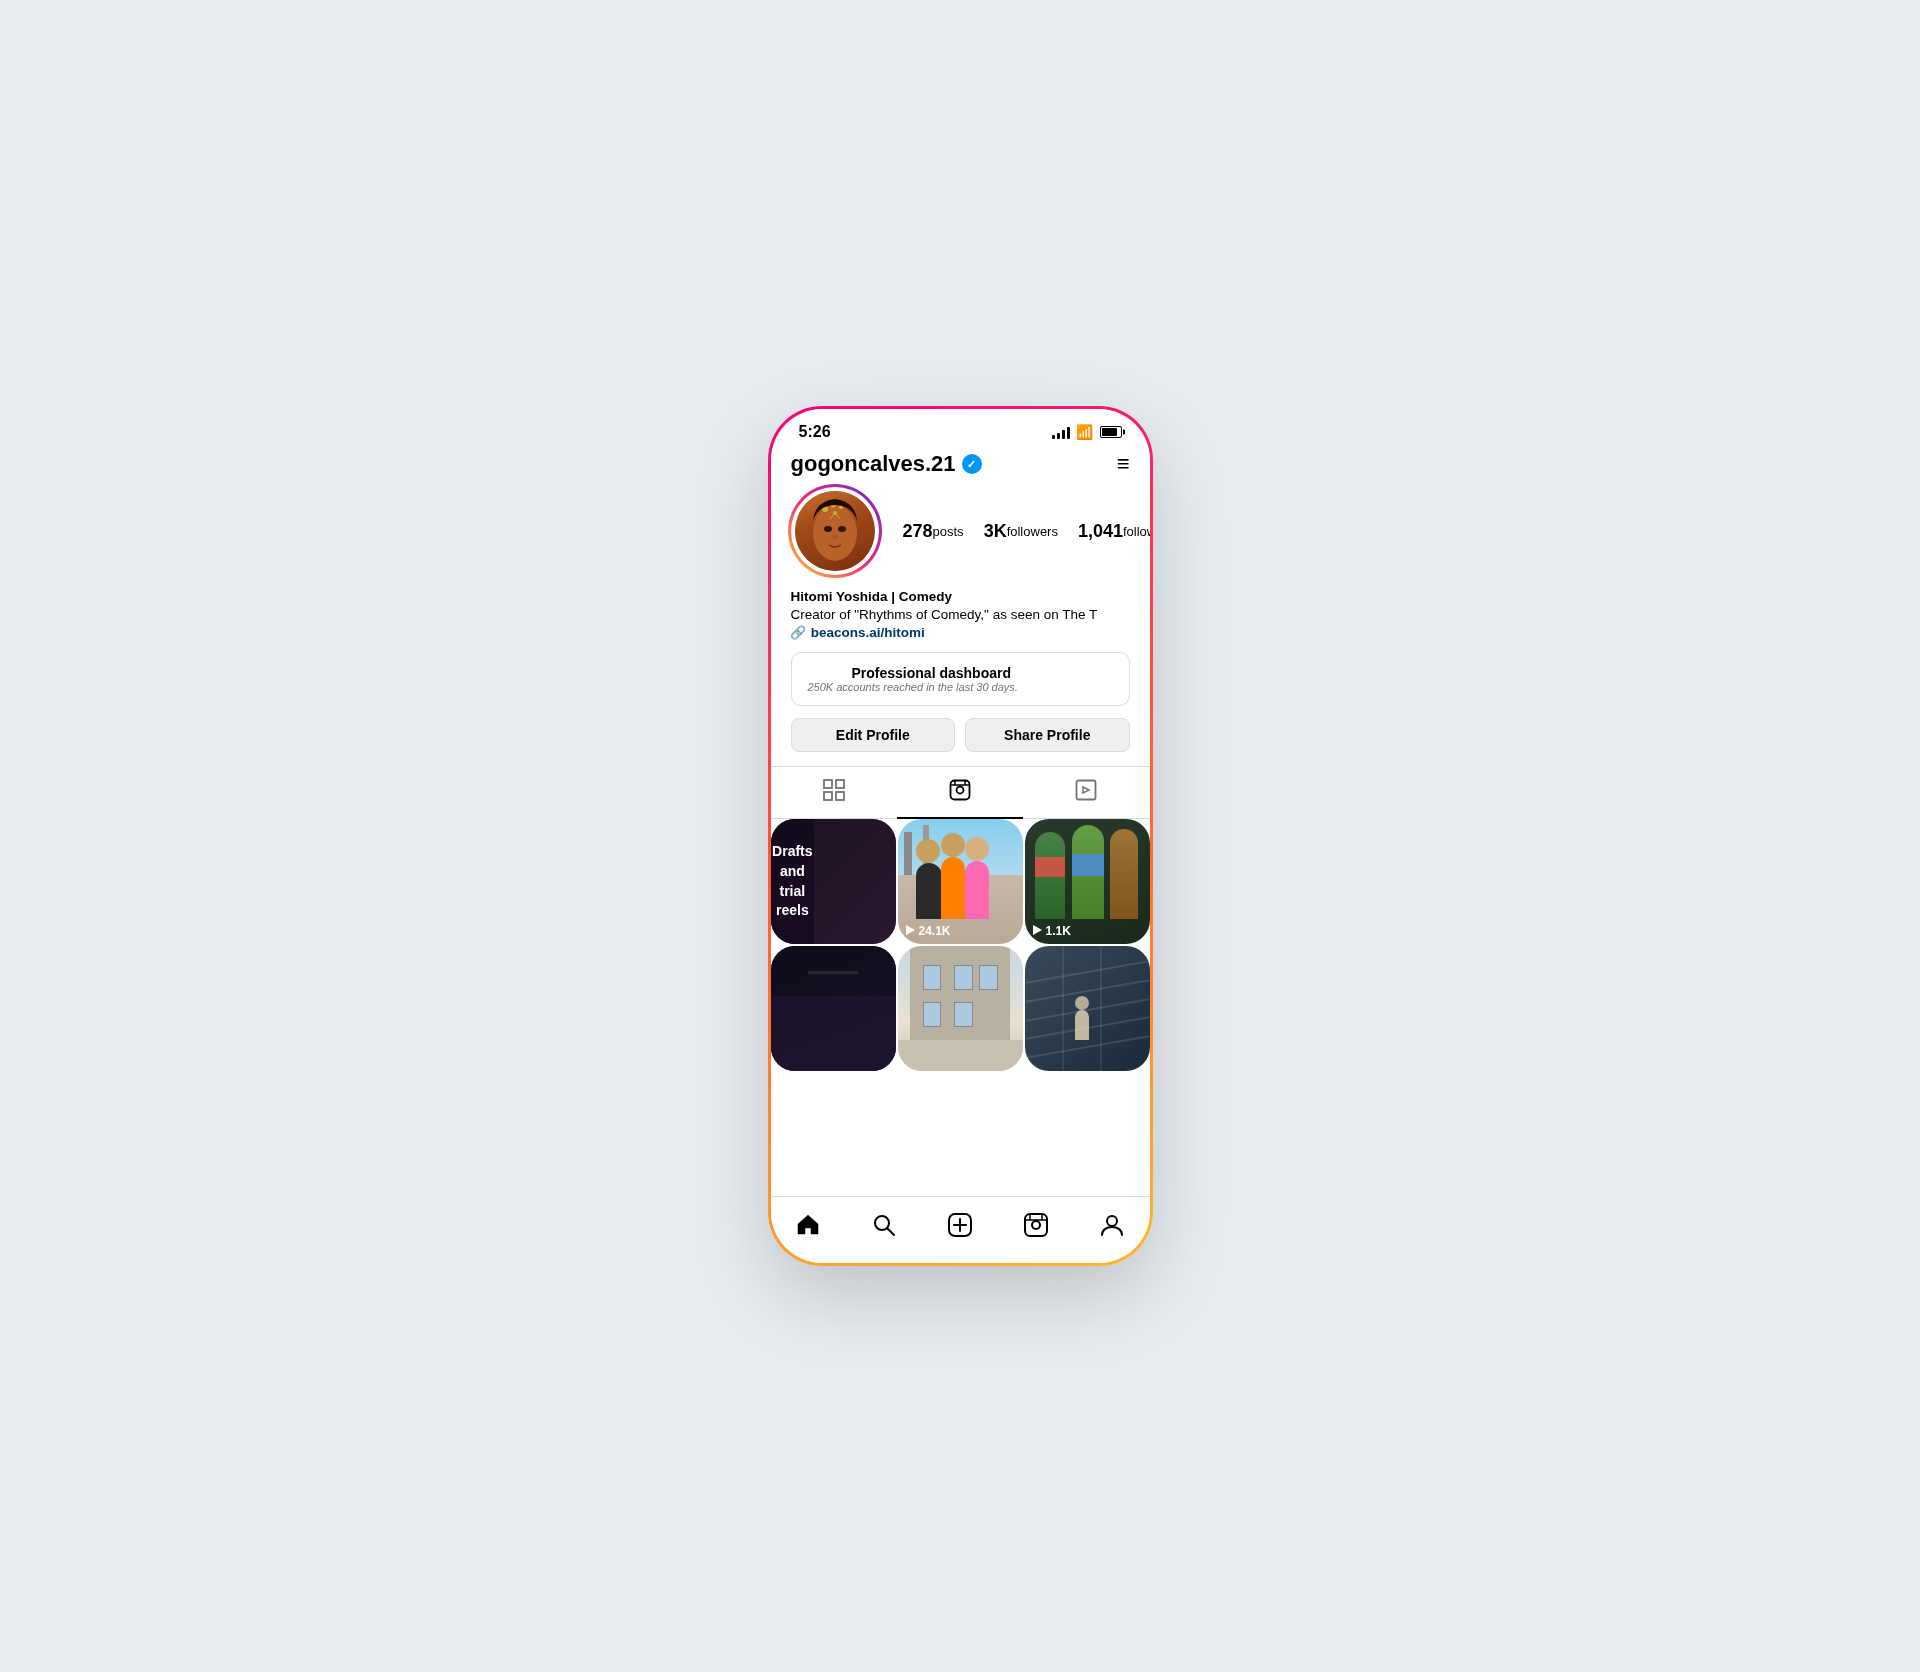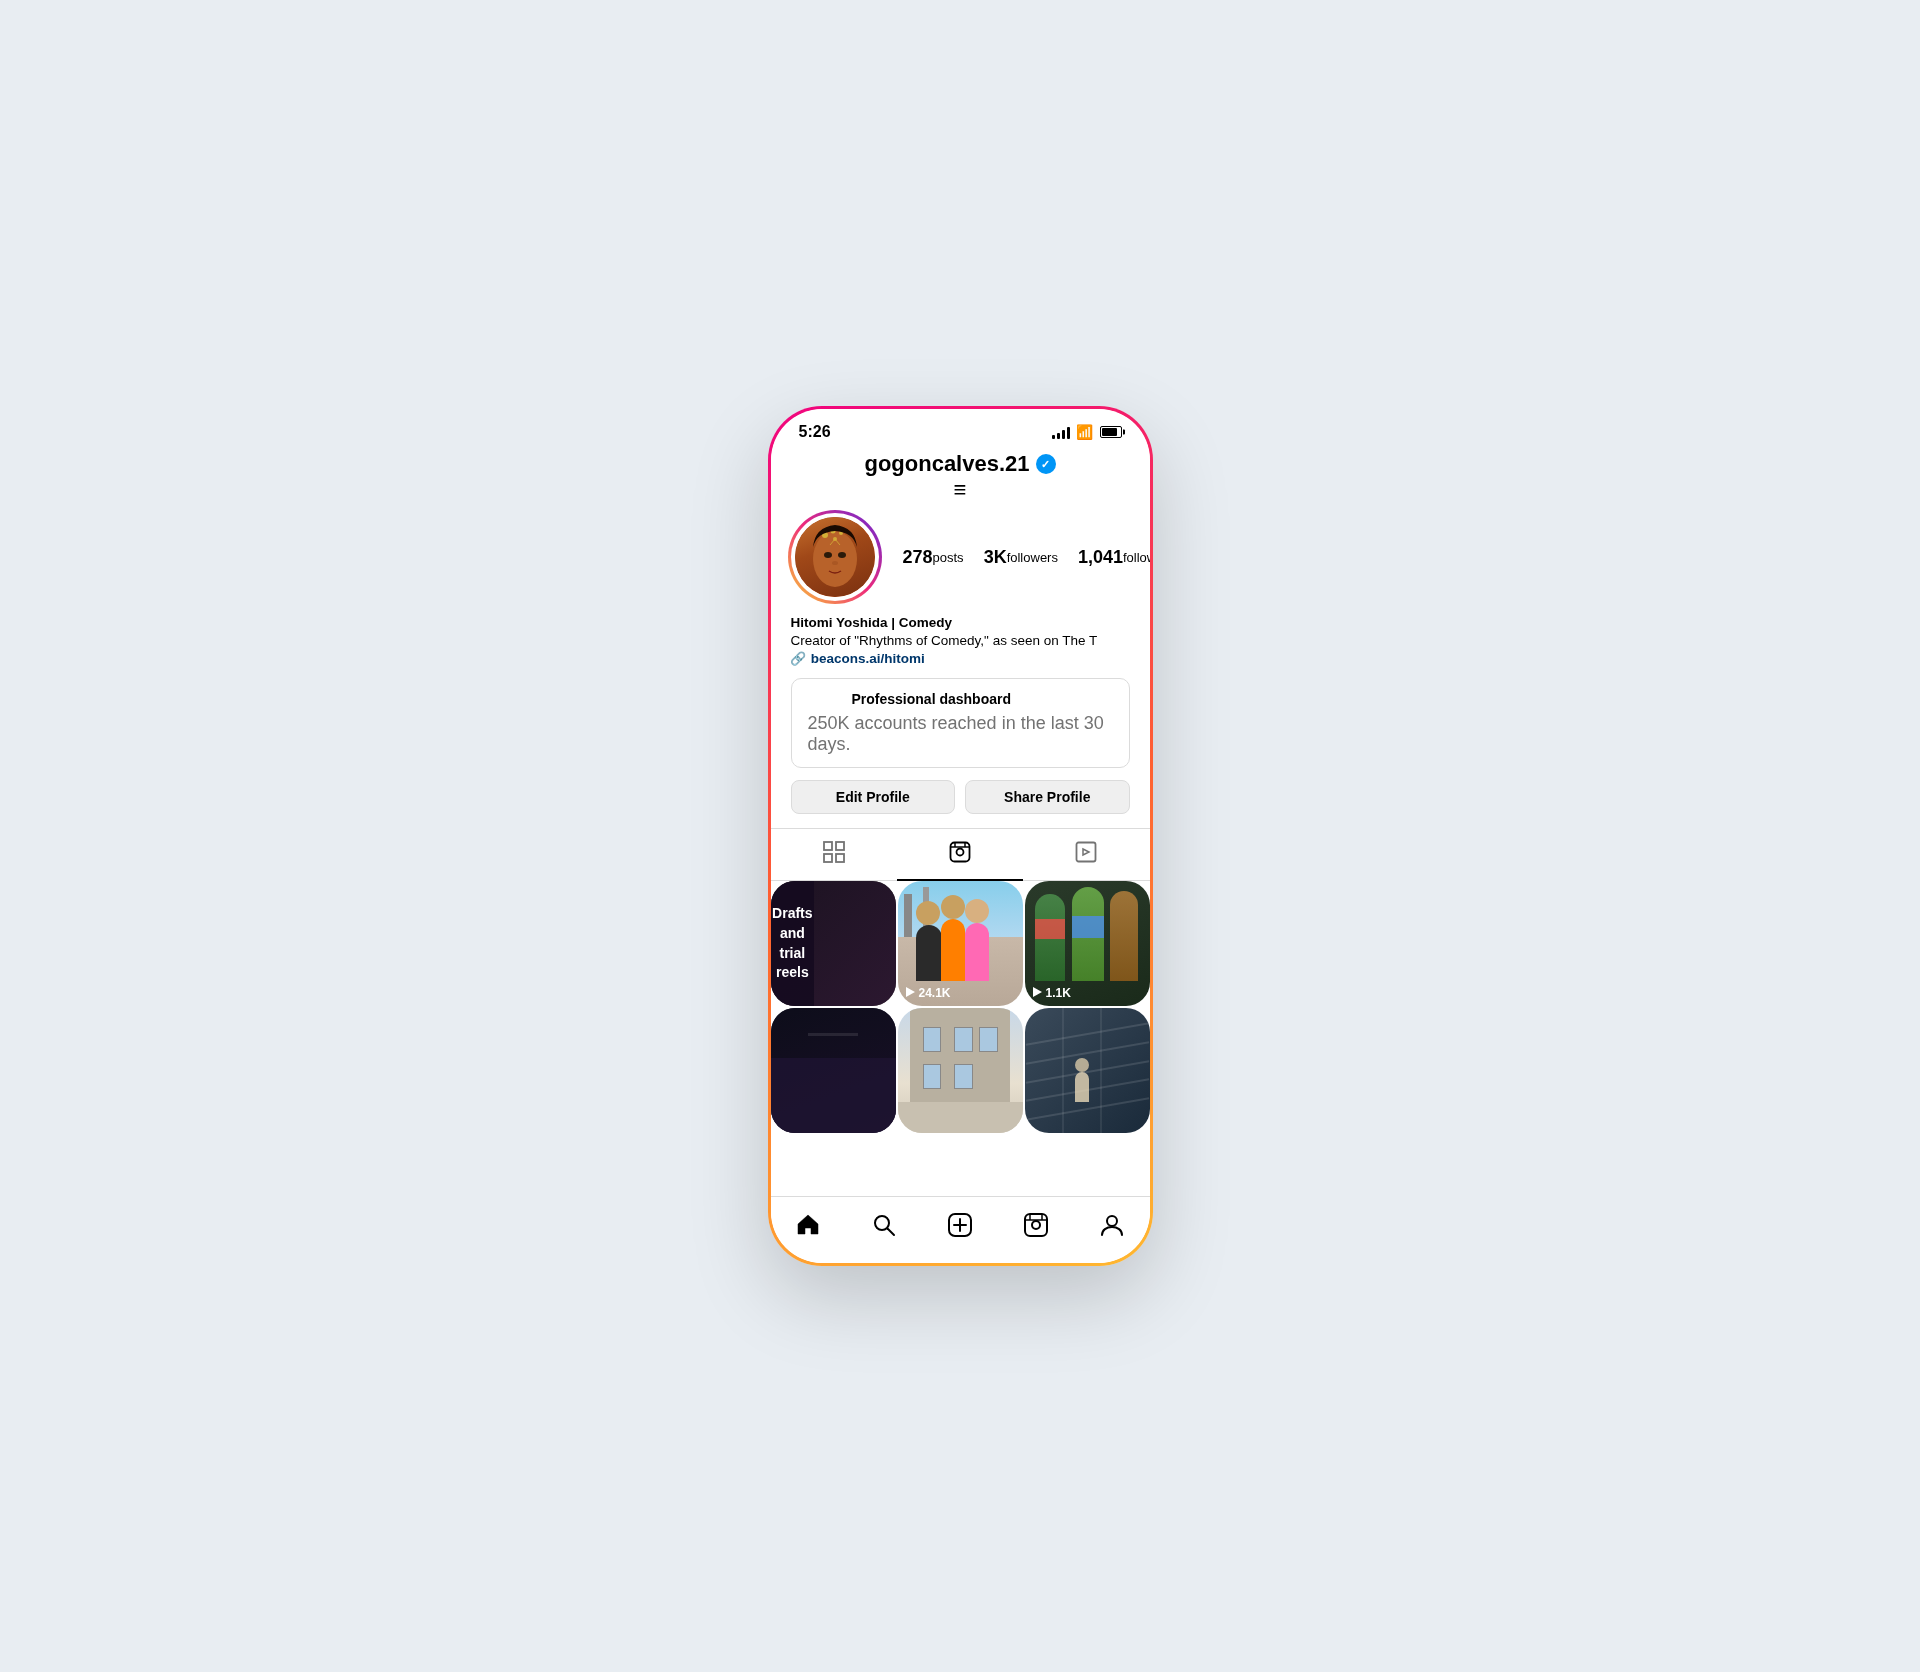--- a/index.html
+++ b/index.html
@@ -47,21 +47,20 @@
     }
     .status-time { font-weight: 700; font-size: 16px; }
     .status-icons { display: flex; align-items: center; gap: 6px; }
     
     .header {
       display: flex;
       justify-content: space-between;
       align-items: center;
       padding: 4px 20px 10px;
       flex-shrink: 0;
-      flex-direction: column;
     }
     .username-row {
       display: flex;
       align-items: center;
       gap: 6px;
     }
     .username {
       font-size: 22px;
       font-weight: 700;
       color: #000;
@@ -187,23 +186,24 @@
       padding: 12px 16px;
       flex-shrink: 0;
     }
     .pro-title {
       font-size: 14px;
       font-weight: 600;
       color: #000;
       padding-left: 44px;
     }
     .pro-subtitle {
-      font-size: 18px;
+      font-size: 11px;
       color: #737373;
-      margin-top: 6px;
+      margin-top: 0;
+      font-style: italic;
     }
     
     .action-buttons {
       display: flex;
       gap: 10px;
       padding: 0 20px;
       margin-bottom: 14px;
       flex-shrink: 0;
     }
     .action-btn {

